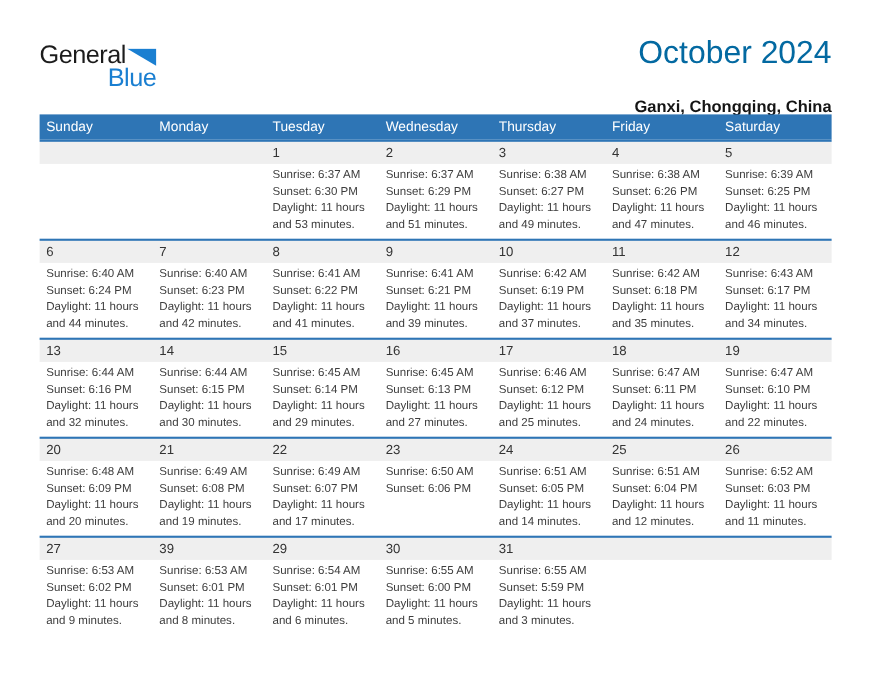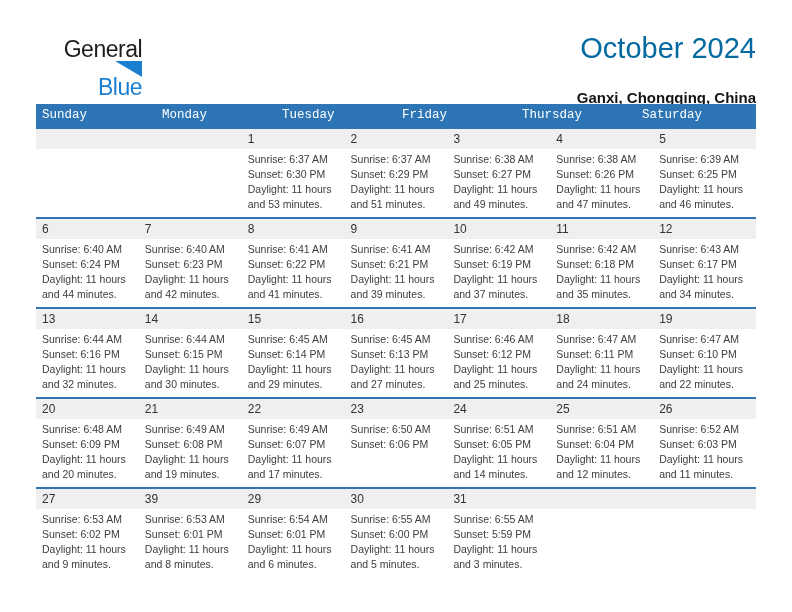--- a/index.html
+++ b/index.html
@@ -14,37 +14,37 @@
   html,body{background:#ffffff;}
   body{
     width:792px;height:612px;
     font-family:"Liberation Sans", sans-serif;
     position:relative;overflow:hidden;
   }
   .page{position:absolute;inset:0;background:#fff;}
 
   
   .logo{position:absolute;left:36px;top:38px;line-height:1;}
-  .logo-top{display:flex;align-items:flex-end;flex-direction:column;}
+  .logo-top{display:flex;align-items:flex-end;}
   .logo-general{font-size:23px;font-weight:400;color:#1c1c1c;letter-spacing:-0.5px;}
   .logo-triangle{
     display:inline-block;width:27px;height:16px;margin-left:1px;margin-bottom:1px;
     background:var(--logo-blue);
     clip-path:polygon(0 0,100% 0,100% 100%);
   }
   .logo-blue-text{font-size:23px;font-weight:400;color:var(--logo-blue);letter-spacing:-0.5px;padding-left:62px;margin-top:-2px;}
 
   
   .title-block{position:absolute;right:36px;top:32px;text-align:right;}
   .page-title{font-size:29px;font-weight:400;color:#0369a1;letter-spacing:0;}
   .location{font-size:15px;font-weight:700;color:#141414;margin-top:24px;}
 
   
   .calendar{position:absolute;left:36px;top:104px;width:720px;}
-  .weekday-row{display:flex;background:var(--header-blue);height:23px;font-family:Liberation Mono, monospace;}
+  .weekday-row{display:flex;background:var(--header-blue);height:23px;}
   .weekday-cell{flex:1;min-width:0;color:#ffffff;font-size:12.5px;line-height:23px;padding-left:6px;}
   .week-row{border-top:2px solid var(--divider-blue);height:90px;}
   .number-band{display:flex;background:var(--band-gray);height:20px;}
   .number-cell{flex:1;min-width:0;font-size:12px;line-height:20px;padding-left:6px;color:var(--day-num);}
   .content-band{display:flex;height:56px;}
   .content-cell{flex:1;min-width:0;padding:3px 8px 0 6px;font-size:10.5px;line-height:15px;color:var(--text-dark);}
 </style>
 </head>
 <body>
 
@@ -61,22 +61,23 @@
   <div class="title-block">
     <div class="page-title">October 2024</div>
     <div class="location">Ganxi, Chongqing, China</div>
   </div>
 
   <div class="calendar">
       <div class="weekday-row">
         <div class="weekday-cell">Sunday</div>
         <div class="weekday-cell">Monday</div>
         <div class="weekday-cell">Tuesday</div>
+        <div class="weekday-cell">Wednesday</div>
+        <div class="weekday-cell">Thursday</div>
         <div class="weekday-cell">Friday</div>
-        <div class="weekday-cell">Thursday</div>
         <div class="weekday-cell">Saturday</div>
       </div>
       <div class="week-row">
         <div class="number-band">
           <div class="number-cell"></div>
           <div class="number-cell"></div>
           <div class="number-cell">1</div>
           <div class="number-cell">2</div>
           <div class="number-cell">3</div>
           <div class="number-cell">4</div>

